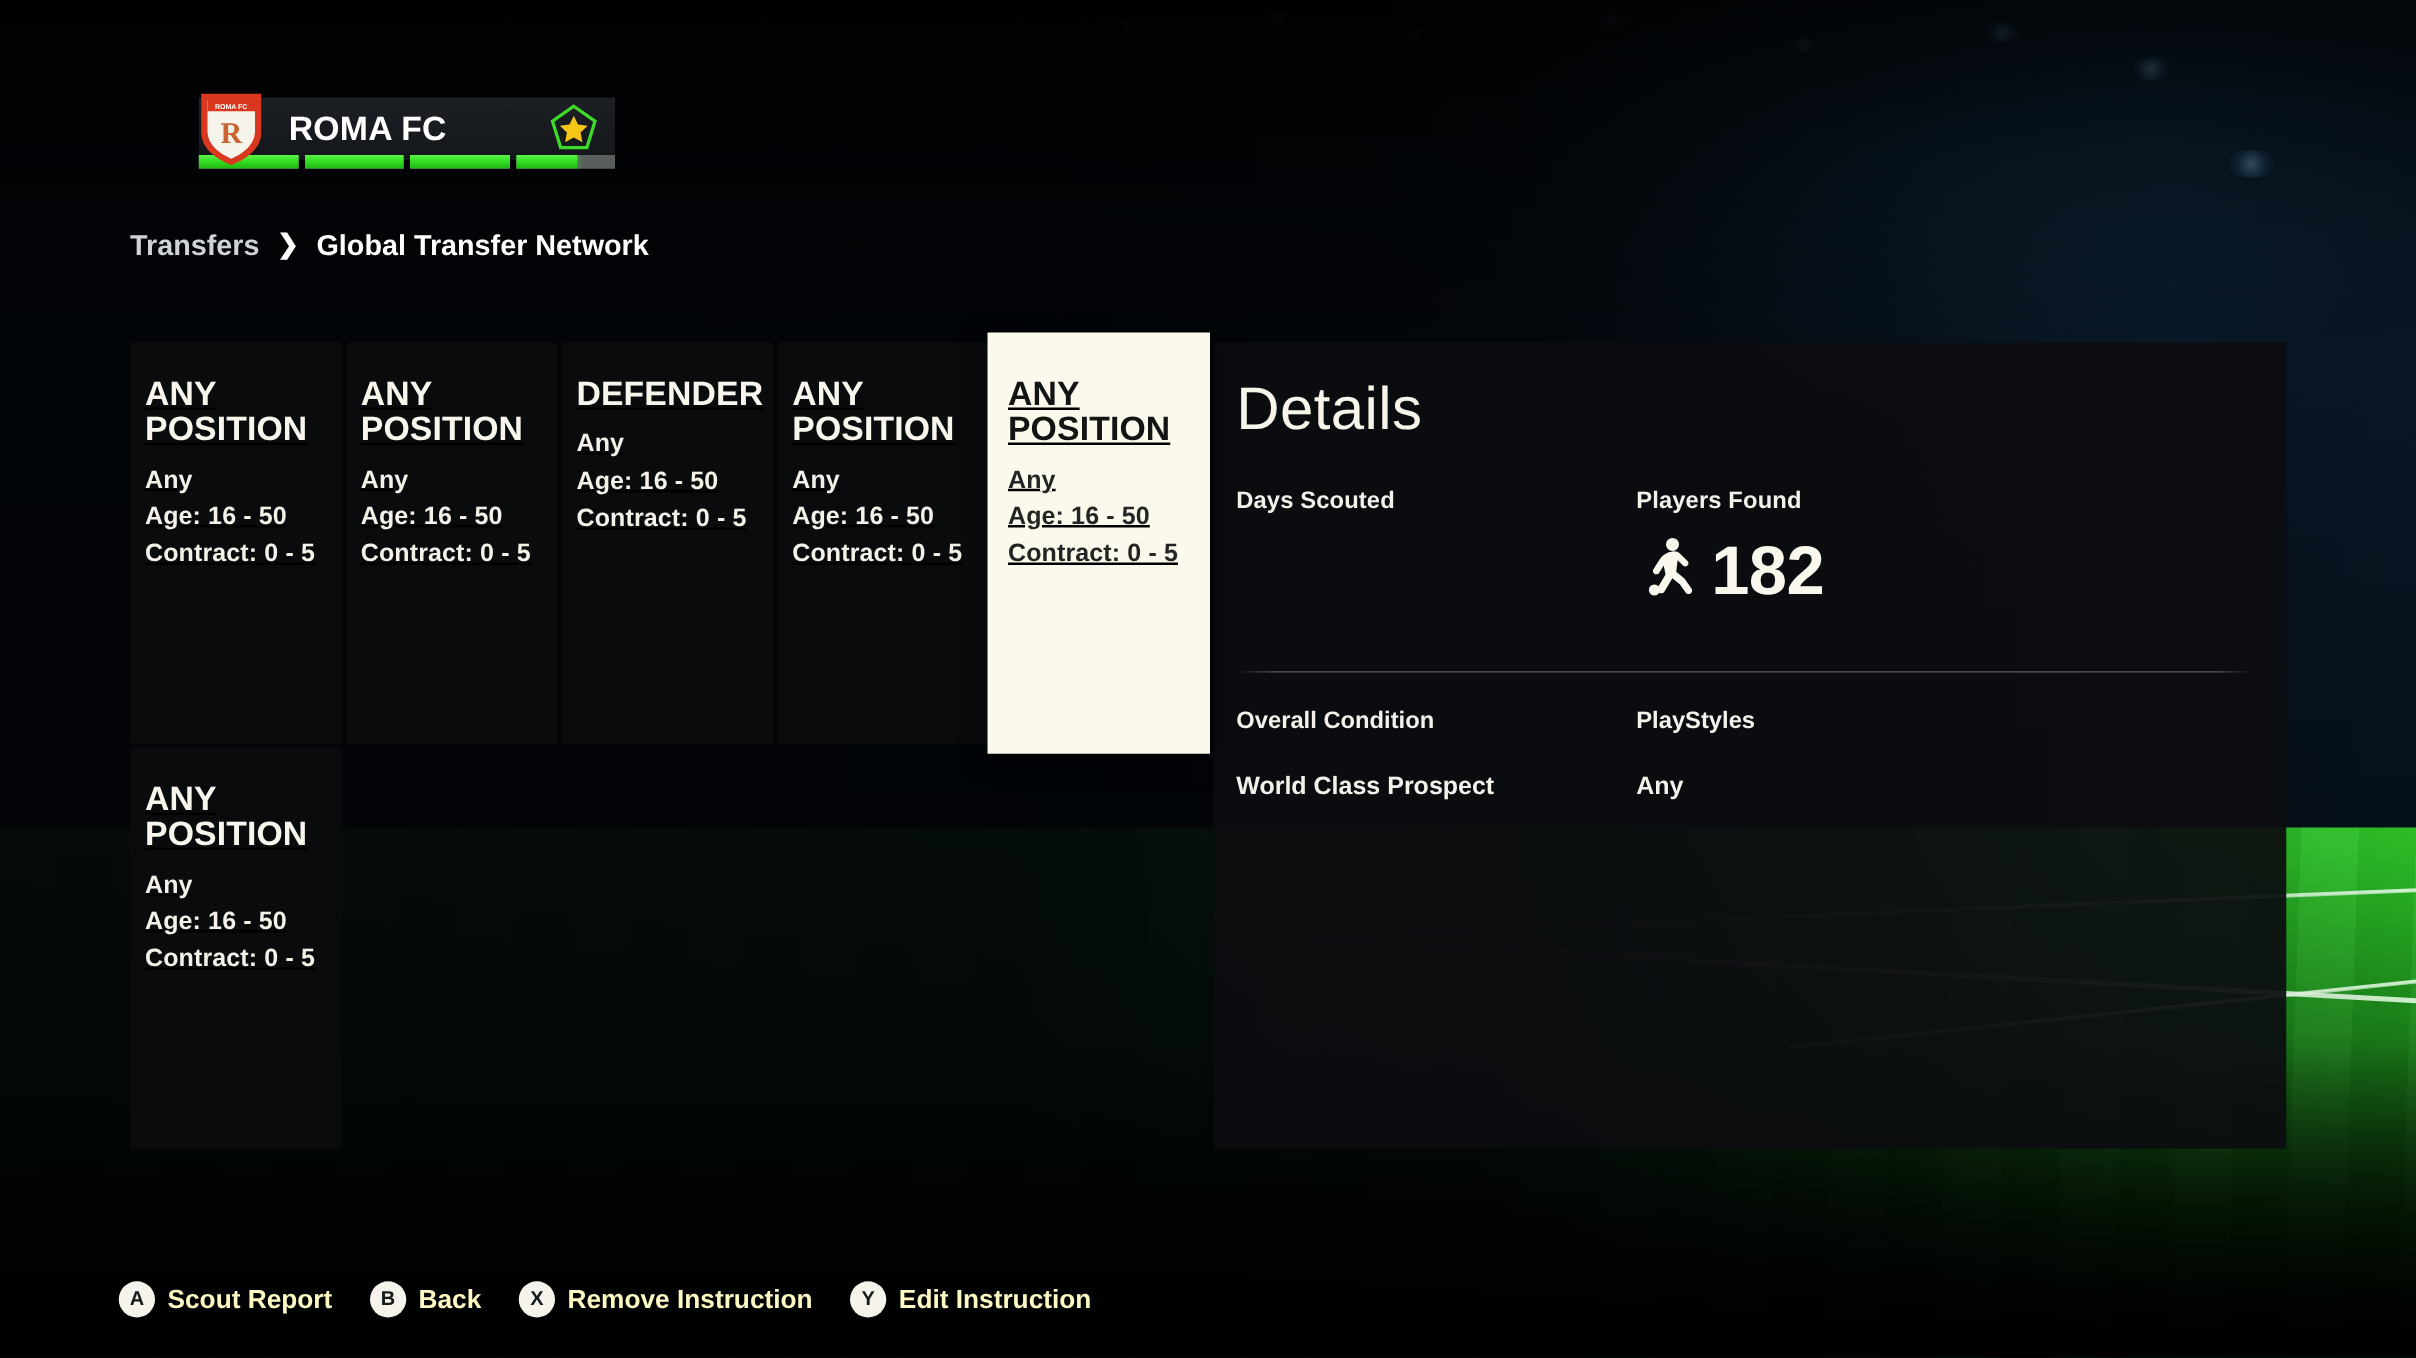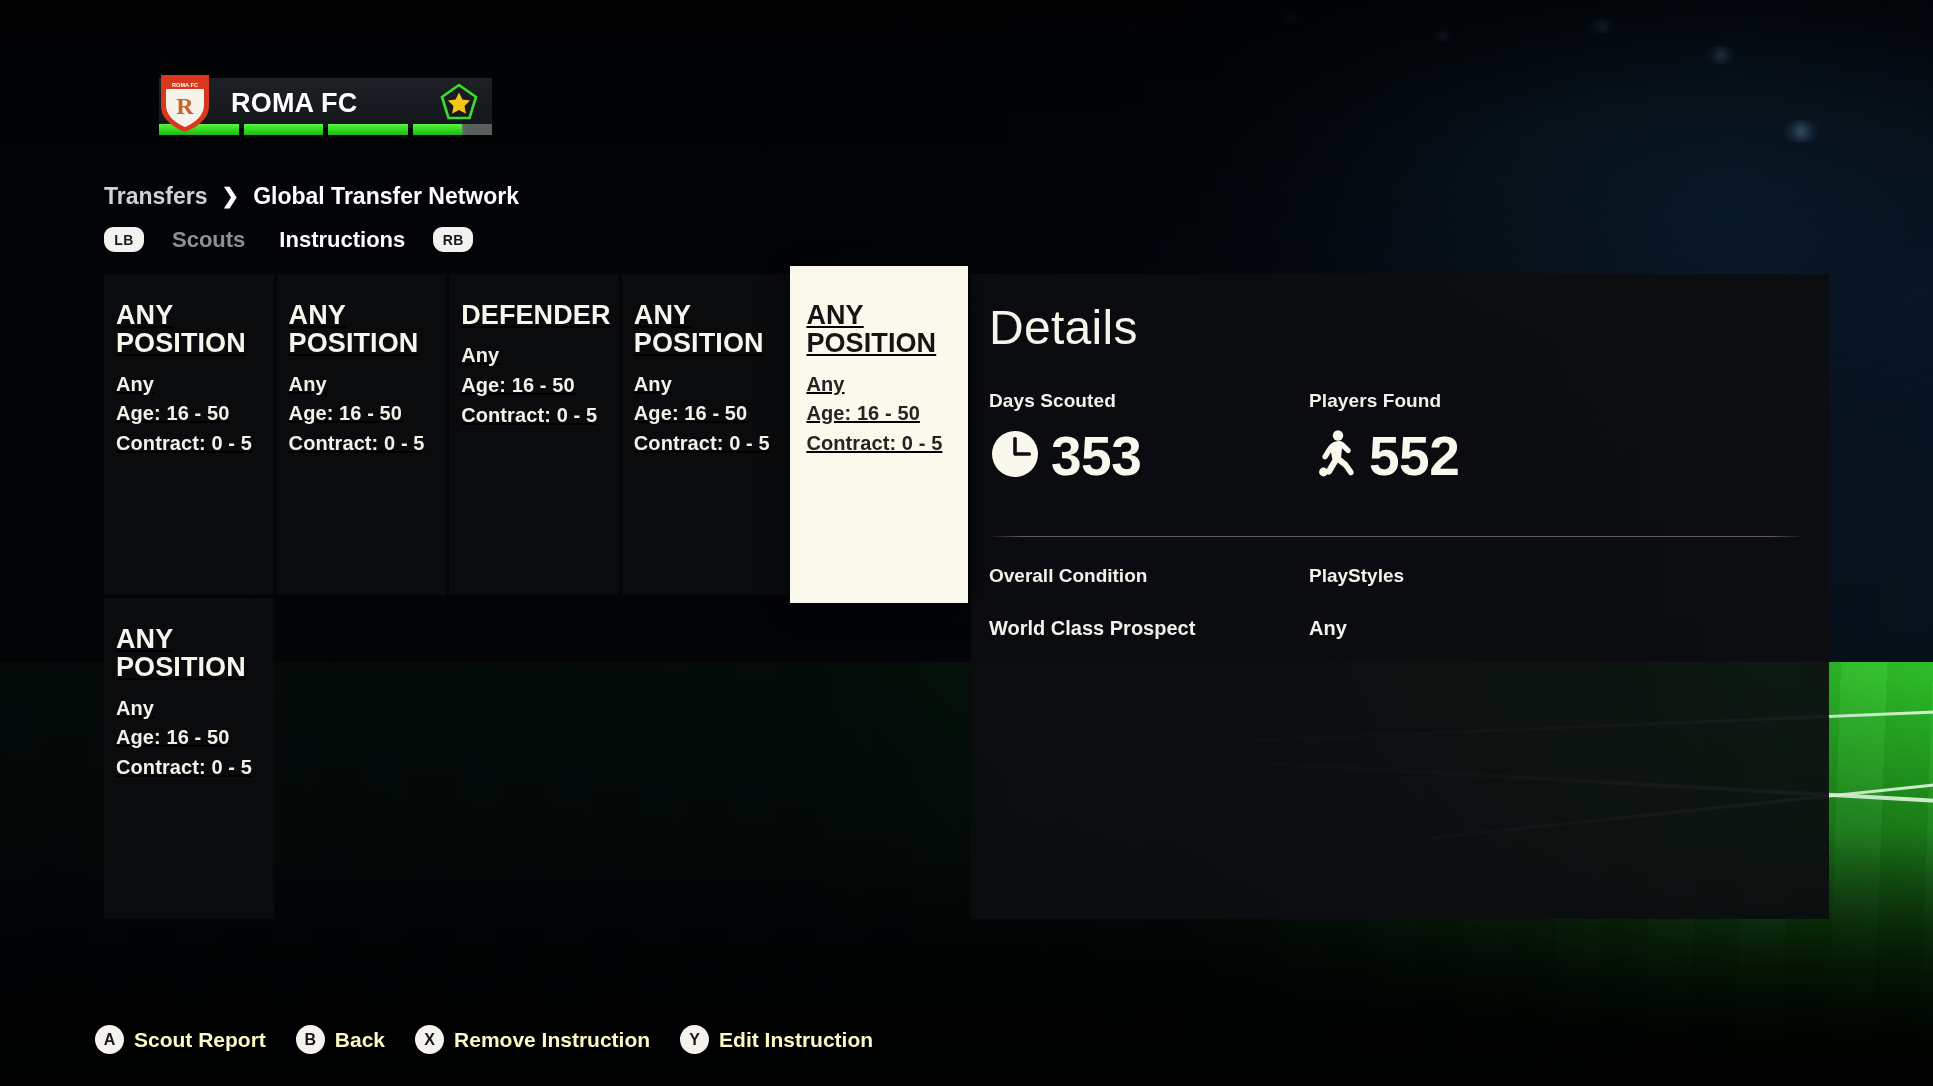--- a/index.html
+++ b/index.html
@@ -243,26 +243,20 @@
         <span style="width:62%"></span>
       </div>
   </div>
 
   <div class="breadcrumb">
     <span class="bc-root">Transfers</span>
     <span class="bc-sep">❯</span>
     <span class="bc-current">Global Transfer Network</span>
   </div>
 
-  <div class="tabs">
-    <div class="bumper">LB</div>
-    <div class="tab inactive">Scouts</div>
-    <div class="tab active">Instructions</div>
-    <div class="bumper">RB</div>
-  </div>
 
   <div class="grid">
 
     <div class="card">
       <div class="c-title">ANY POSITION</div>
       <div class="c-line">Any</div>
       <div class="c-line">Age: 16 - 50</div>
       <div class="c-line">Contract: 0 - 5</div>
     </div>
 
@@ -301,45 +295,35 @@
       <div class="c-line">Contract: 0 - 5</div>
     </div>
   </div>
 
   <div class="details">
     <div class="details-title">Details</div>
 
     <div class="stat-row">
       <div class="stat-col-a">
         <div class="stat-label">Days Scouted</div>
-        <div class="stat-value">
-          <span>
-            <svg viewBox="0 0 52 52" width="52" height="52" aria-hidden="true">
-              <circle cx="26" cy="26" r="23" fill="#faf8ed"></circle>
-              <rect x="24.2" y="9" width="3.6" height="18.4" rx="1.6" fill="#0d0e11"></rect>
-              <rect x="25" y="24.2" width="17" height="3.6" rx="1.6" fill="#0d0e11"></rect>
-            </svg>
-          </span>
-          <span class="stat-num">353</span>
-        </div>
       </div>
 
       <div>
         <div class="stat-label">Players Found</div>
         <div class="stat-value">
           <span>
             <svg viewBox="0 0 50 52" width="50" height="52" aria-hidden="true">
               <g fill="#faf8ed">
                 <circle cx="29" cy="7.5" r="5.2"></circle>
                 <path d="M26.5 13.5 c-3.6 1.2 -6.4 3.6 -8.2 6.6 l-4.6 7.3 c-.8 1.3 -.3 3 1 3.7 1.3.8 3 .3 3.7-1 l3.6-5.8 1.4 7.2 -6.2 10.4 c-.9 1.5 -.4 3.4 1.1 4.3 1.5.9 3.4.4 4.3-1.1 l6.3-10.6 6.1 5.1 4.5 6.4 c.9 1.3 2.7 1.6 4 .7 1.3-.9 1.6-2.7.7-4 l-4.9-7 c-.3-.4 -.6-.8 -1-1.1 l-6.3-5.3 1.1-9.1 4.3 4.2 c1 1 2.6 1 3.6 0 1-1 1-2.6 0-3.6 l-6.1-6 c-1.9-1.9 -5-2.2 -7.4-1.3 Z"></path>
                 <circle cx="14.5" cy="44" r="4.4"></circle>
               </g>
             </svg>
           </span>
-          <span class="stat-num">552</span>
+          <span class="stat-num">182</span>
         </div>
       </div>
     </div>
 
     <div class="divider"></div>
 
     <div class="info-row">
       <div class="info-col-a">
         <div class="info-label">Overall Condition</div>
         <div class="info-value">World Class Prospect</div>

